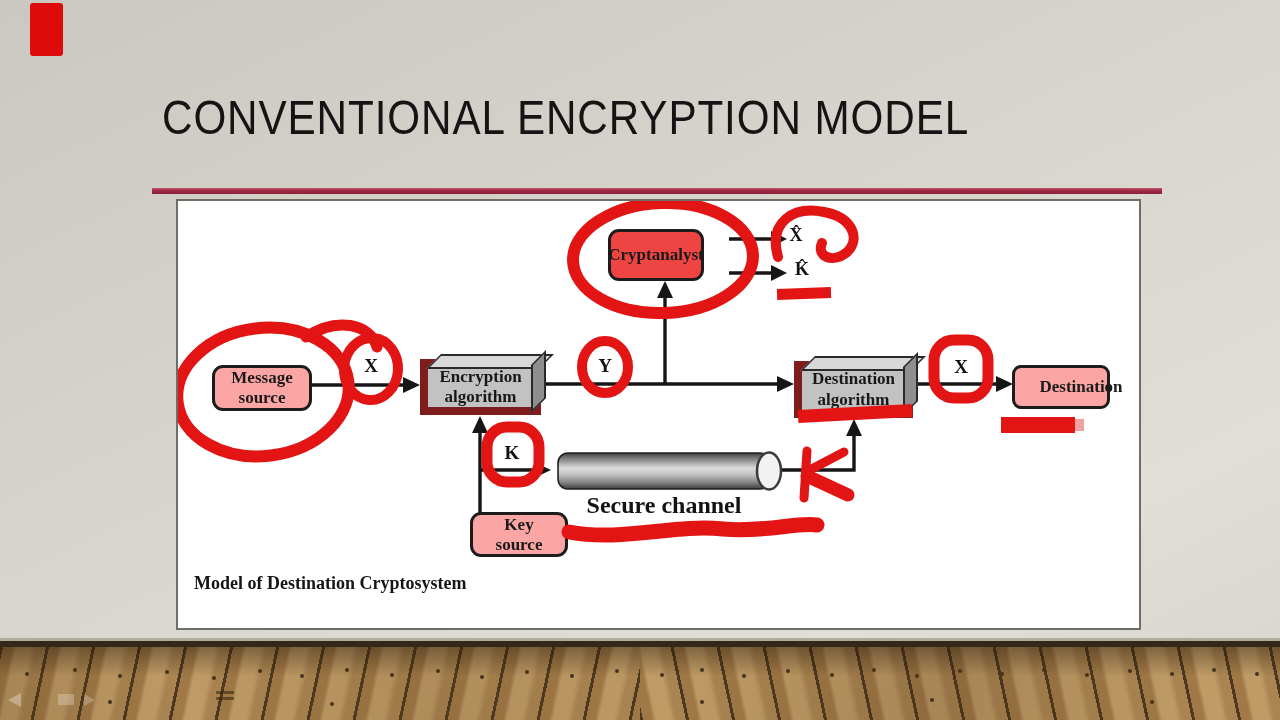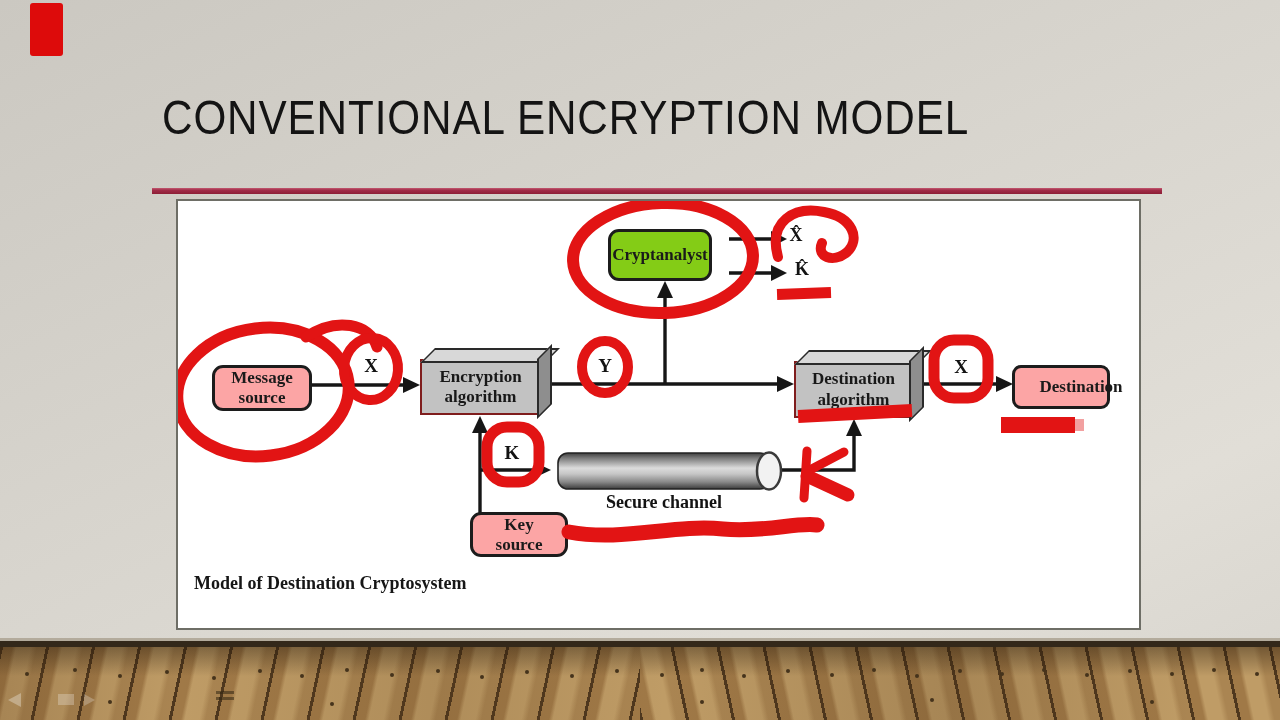--- a/index.html
+++ b/index.html
@@ -18,32 +18,32 @@
     font-size:48px;letter-spacing:1px;transform:scaleX(.88);transform-origin:left top;}
   .redline{position:absolute;left:152px;top:188px;width:1010px;height:6px;
     background:linear-gradient(180deg,#c25a72 0%,var(--accent-line,#a22c48) 35%,#8c1e36 100%);}
   .panel{position:absolute;left:176px;top:199px;width:965px;height:431px;
     background:var(--panel-bg,#fff);border:2px solid #6e6e66;}
   .panel svg{position:absolute;left:0;top:0;width:961px;height:427px;pointer-events:none;}
   #base{z-index:1;} #marks{z-index:5;}
   .rbox{position:absolute;z-index:2;background:#fca5a5;border:3px solid #1c1c1c;border-radius:11px;
     display:flex;flex-direction:column;align-items:center;justify-content:center;
     font-family:"Liberation Serif",serif;font-weight:bold;font-size:17px;color:#1a1a1a;line-height:1.15;}
-  .b3d{position:absolute;z-index:2;background:var(--box3d-face,#c2c2c2);border:2px solid #7f1d1d;
+  .b3d{position:absolute;z-index:2;background:var(--box3d-face,#c2c2c2);border:8px solid #7f1d1d;
     display:flex;flex-direction:column;align-items:center;justify-content:center;
     font-family:"Liberation Serif",serif;font-weight:bold;font-size:17px;color:#181818;line-height:1.2;}
   .b3d::before{content:'';position:absolute;left:-2px;top:-13px;width:calc(100% + 4px);height:11px;
     background:#d8d8d8;border:2px solid #2a2a2a;transform:skewX(-45deg);transform-origin:bottom left;}
   .b3d::after{content:'';position:absolute;top:-2px;right:-13px;width:11px;height:calc(100% + 4px);
     background:#8e8e8e;border:2px solid #2a2a2a;transform:skewY(-45deg);transform-origin:top left;}
   .lbl{position:absolute;z-index:3;font-family:"Liberation Serif",serif;font-weight:bold;
     color:#131313;text-align:center;}
   .lt{font-size:19px;width:30px;}
   .hat{font-size:18px;width:36px;}
-  .sec{font-size:18px;width:190px;}
+  .sec{font-size:24px;width:190px;}
   .caption{position:absolute;z-index:3;left:16px;top:372px;font-family:"Liberation Serif",serif;
     font-weight:bold;font-size:18px;color:#161616;}
   
   .floor-line1{position:absolute;left:0;top:638px;width:1280px;height:3px;background:#b3ab9c;}
   .floor-line2{position:absolute;left:0;top:641px;width:1280px;height:6px;background:#33281a;}
   .floor{position:absolute;left:0;top:647px;width:1280px;height:73px;overflow:hidden;}
   .planks{position:absolute;top:0;width:50%;height:100%;}
   .planks.left{left:0;background:repeating-linear-gradient(102deg,#4e371e 0 3px,#a07947 3px 12px,#bf9c66 16px 30px,#aa8552 36px 45px);}
   .planks.right{left:50%;background:repeating-linear-gradient(78deg,#4e371e 0 3px,#a07947 3px 12px,#bf9c66 16px 30px,#aa8552 36px 45px);}
   .floor-shade{position:absolute;left:0;top:0;width:100%;height:100%;
@@ -127,21 +127,21 @@
     <g>
       <polyline class="ln" points="602,269 676,269 676,234"></polyline>
         <polygon class="ah" points="676,218 668,235 684,235"></polygon>
     </g>
     <g>
       <rect x="380" y="252" width="212" height="36" rx="10" fill="url(#cyl)" stroke="#222" stroke-width="1.6"></rect>
       <ellipse cx="591" cy="270" rx="12" ry="18.5" fill="#f2f2f2" stroke="#3a3a3a" stroke-width="2.5"></ellipse>
     </g>
   </svg>
 
-  <div class="rbox" style="left:430px;top:28px;width:104px;height:52px;background:#84cc16;">
+  <div class="rbox" style="left:430px;top:28px;width:96px;height:52px;background:#ef4444;">
     <span>Cryptanalyst</span>
   </div>
   <div class="rbox" style="left:34px;top:164px;width:100px;height:46px;">
     <span>Message</span>
     <span>source</span>
   </div>
   <div class="b3d" style="left:242px;top:158px;width:121px;height:56px;">
     <span>Encryption</span>
     <span>algorithm</span>
   </div>

